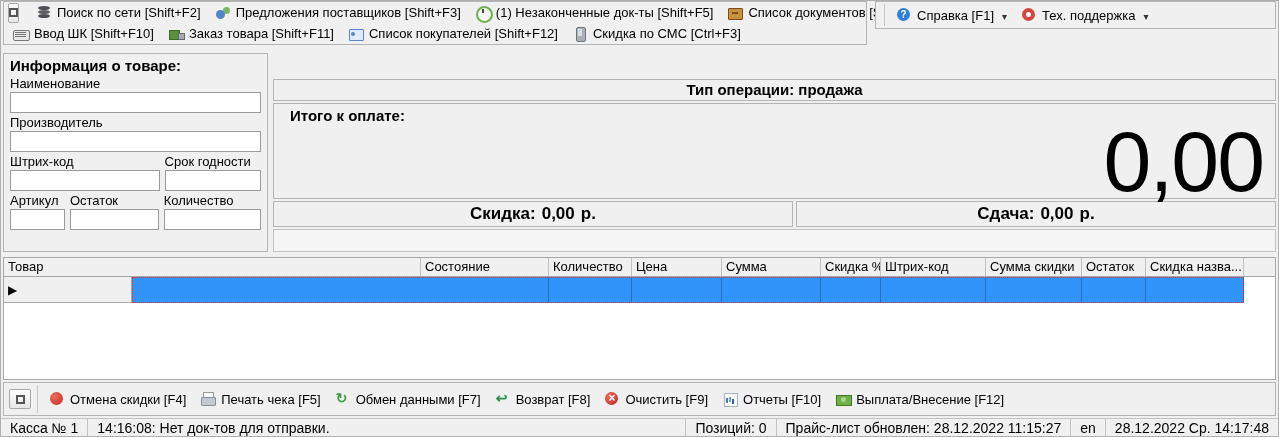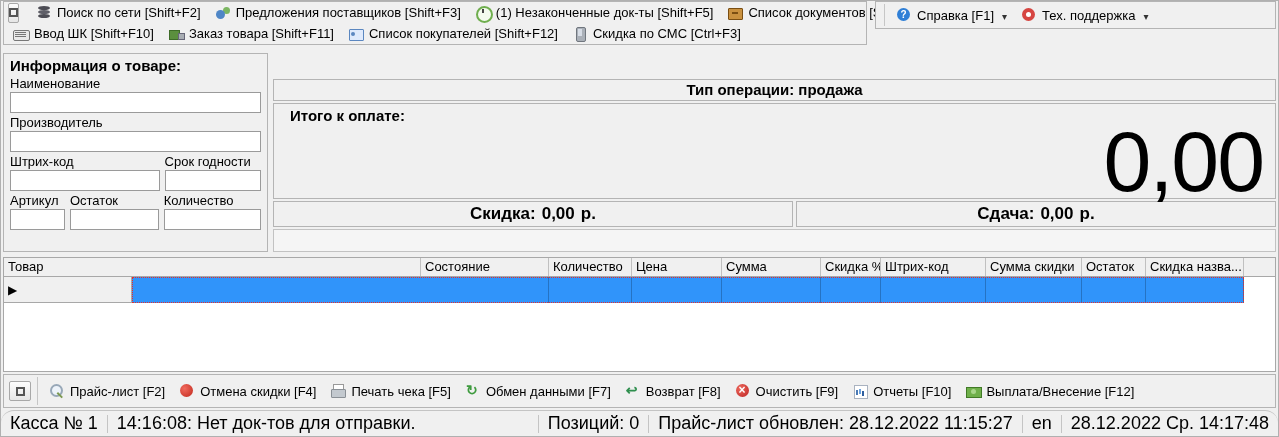--- a/index.html
+++ b/index.html
@@ -107,22 +107,22 @@
   .sel-region { width:1112px; flex:none; display:flex; background:#3094fa; outline:1px dotted #e82c2c; outline-offset:-1px; }
   .sel-cell { border-right:1px solid rgba(0,0,0,0.22); height:100%; }
   .c0{width:128px} .c1{width:417px} .c2{width:83px} .c3{width:90px} .c4{width:99px}
   .c5{width:60px} .c6{width:105px} .c7{width:96px} .c8{width:64px} .c9{width:98px}
 
   
   .bottombar { height:34px; flex:none; display:flex; gap:4px; margin:2px 2px 0 2px; }
   .bb-main { flex:1; display:flex; align-items:center; padding:0 3px; }
 
   
-  .statusbar { height:26px; flex:none; display:flex; align-items:center; font-size:18px;
-               border-top:1px solid #c4c4c4; margin-top:2px; background:#f0f0f0;border-radius:13px; }
+  .statusbar { height:18px; flex:none; display:flex; align-items:center; font-size:14px;
+               border-top:1px solid #c4c4c4; margin-top:2px; background:#f0f0f0; }
   .sb-seg { padding:0 9px; white-space:nowrap; }
   .sb-sep { width:1px; height:18px; background:#c4c4c4; flex:none; }
   .sb-fill { flex:1; }
 </style>
 </head>
 <body>
 
 <div class="app">
 
   <div class="topbar">
@@ -270,24 +270,20 @@
     </div>
   </div>
 
   <div class="bottombar">
     <div class="box bb-main">
       <button class="winbtn">
         <span class="i-win"></span>
       </button>
       <span class="vsep"></span>
       <button class="tbtn">
-        <span class="i i-search"></span>
-        <span>Прайс-лист [F2]</span>
-      </button>
-      <button class="tbtn">
         <span class="i i-stop"></span>
         <span>Отмена скидки [F4]</span>
       </button>
       <button class="tbtn">
         <span class="i i-print"></span>
         <span>Печать чека [F5]</span>
       </button>
       <button class="tbtn">
         <span class="i i-sync"></span>
         <span>Обмен данными [F7]</span>

